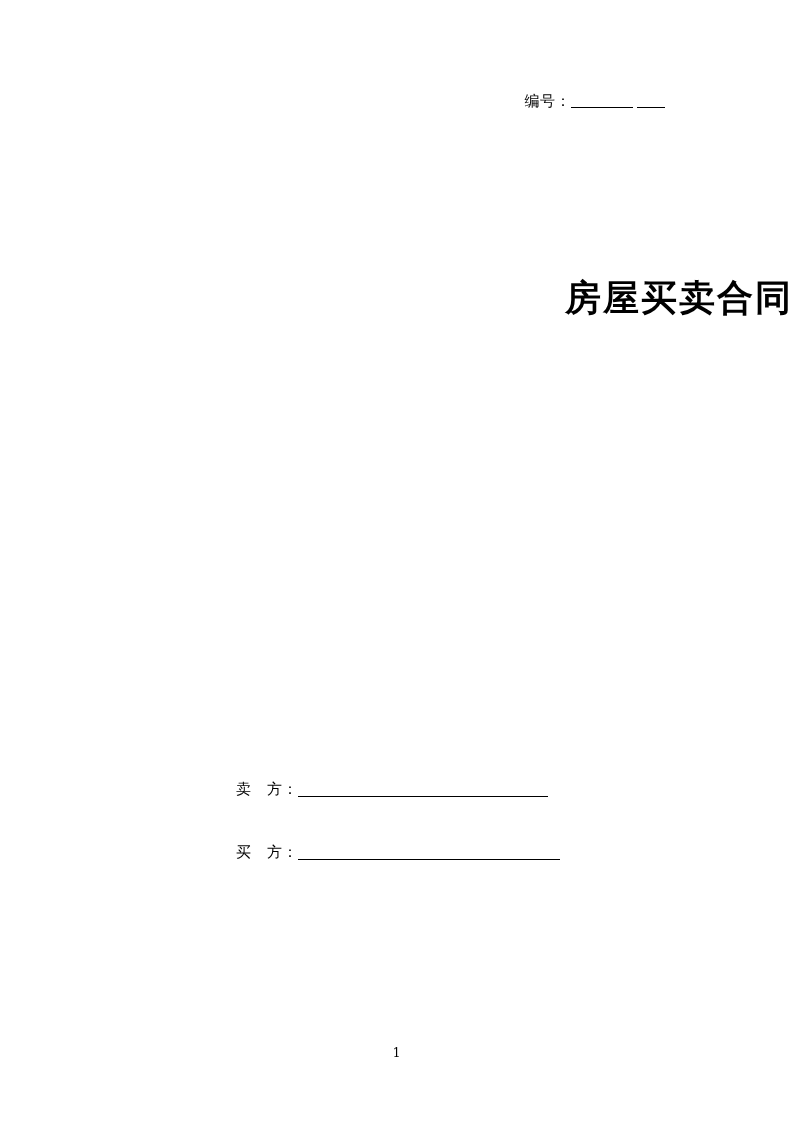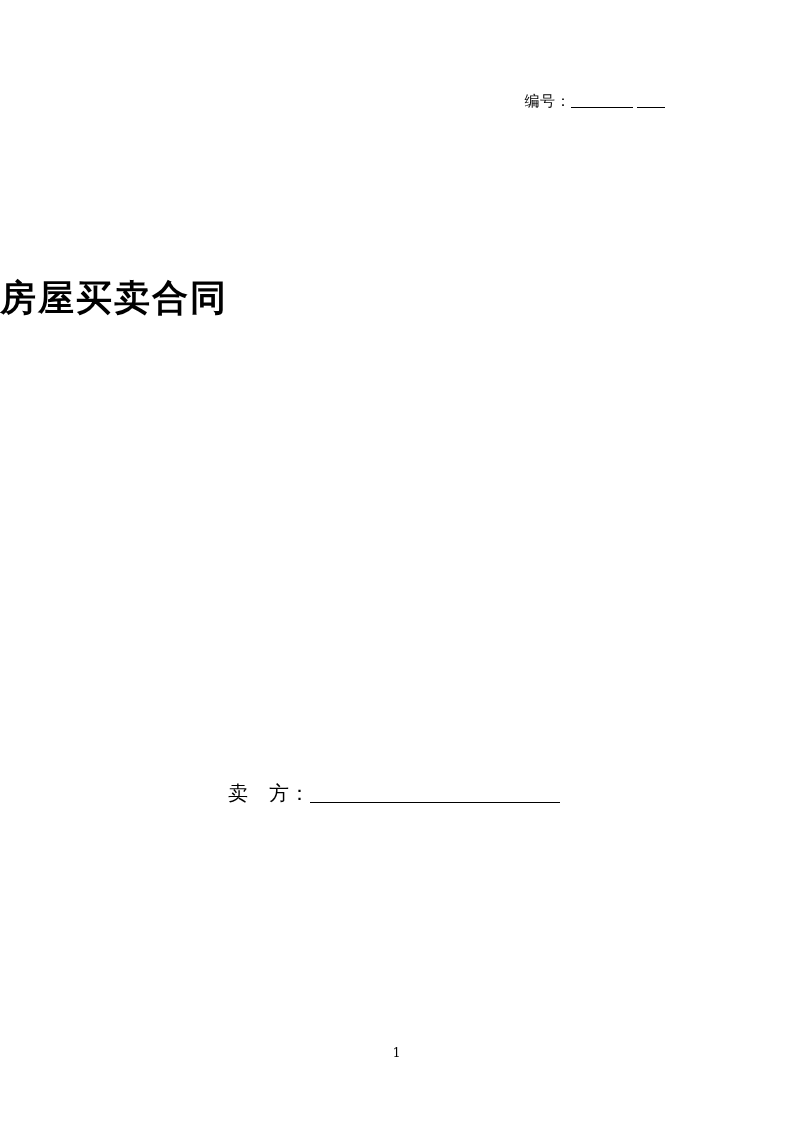--- a/index.html
+++ b/index.html
@@ -50,40 +50,41 @@
     height: 14px;
     vertical-align: -2px;
   }
 
   
   .doc-title {
     position: absolute;
     top: 274px;
     left: 0;
     width: 100%;
-    text-align: left;
+    text-align: right;
     font-size: 36px;
     font-weight: bold;
     letter-spacing: 2px;
     font-family: "DejaVu Serif", "Liberation Serif", serif;
   }
 
   
   .sig-block {
     position: absolute;
     top: 780px;
     left: 0;
     width: 100%;
   }
   .sig-row {
-    font-size: 20px;
+    font-size: 15px;
     padding-left: 228px;
     margin-bottom: 44px;
     white-space: nowrap;
     letter-spacing: 0.5px;
+    margin-left: 8px;
   }
   .sig-row .sig-label {
     display: inline-block;
   }
   .sig-row .rule-seller {
     display: inline-block;
     width: 250px;
     border-bottom: 1px solid #000;
     height: 15px;
     vertical-align: -3px;
@@ -144,19 +145,22 @@
   </div>
 
   <div class="doc-title">房屋买卖合同</div>
 
   <div class="sig-block">
 
     <div class="sig-row">
       <span class="sig-label">卖　方：</span><span class="rule-seller"></span>
     </div>
 
+    <div class="sig-row">
+      <span class="sig-label">买　方：</span><span class="rule-buyer"></span>
+    </div>
 
 
   </div>
 
   <div class="page-number">1</div>
 
 </div>
 
 </body></html>

